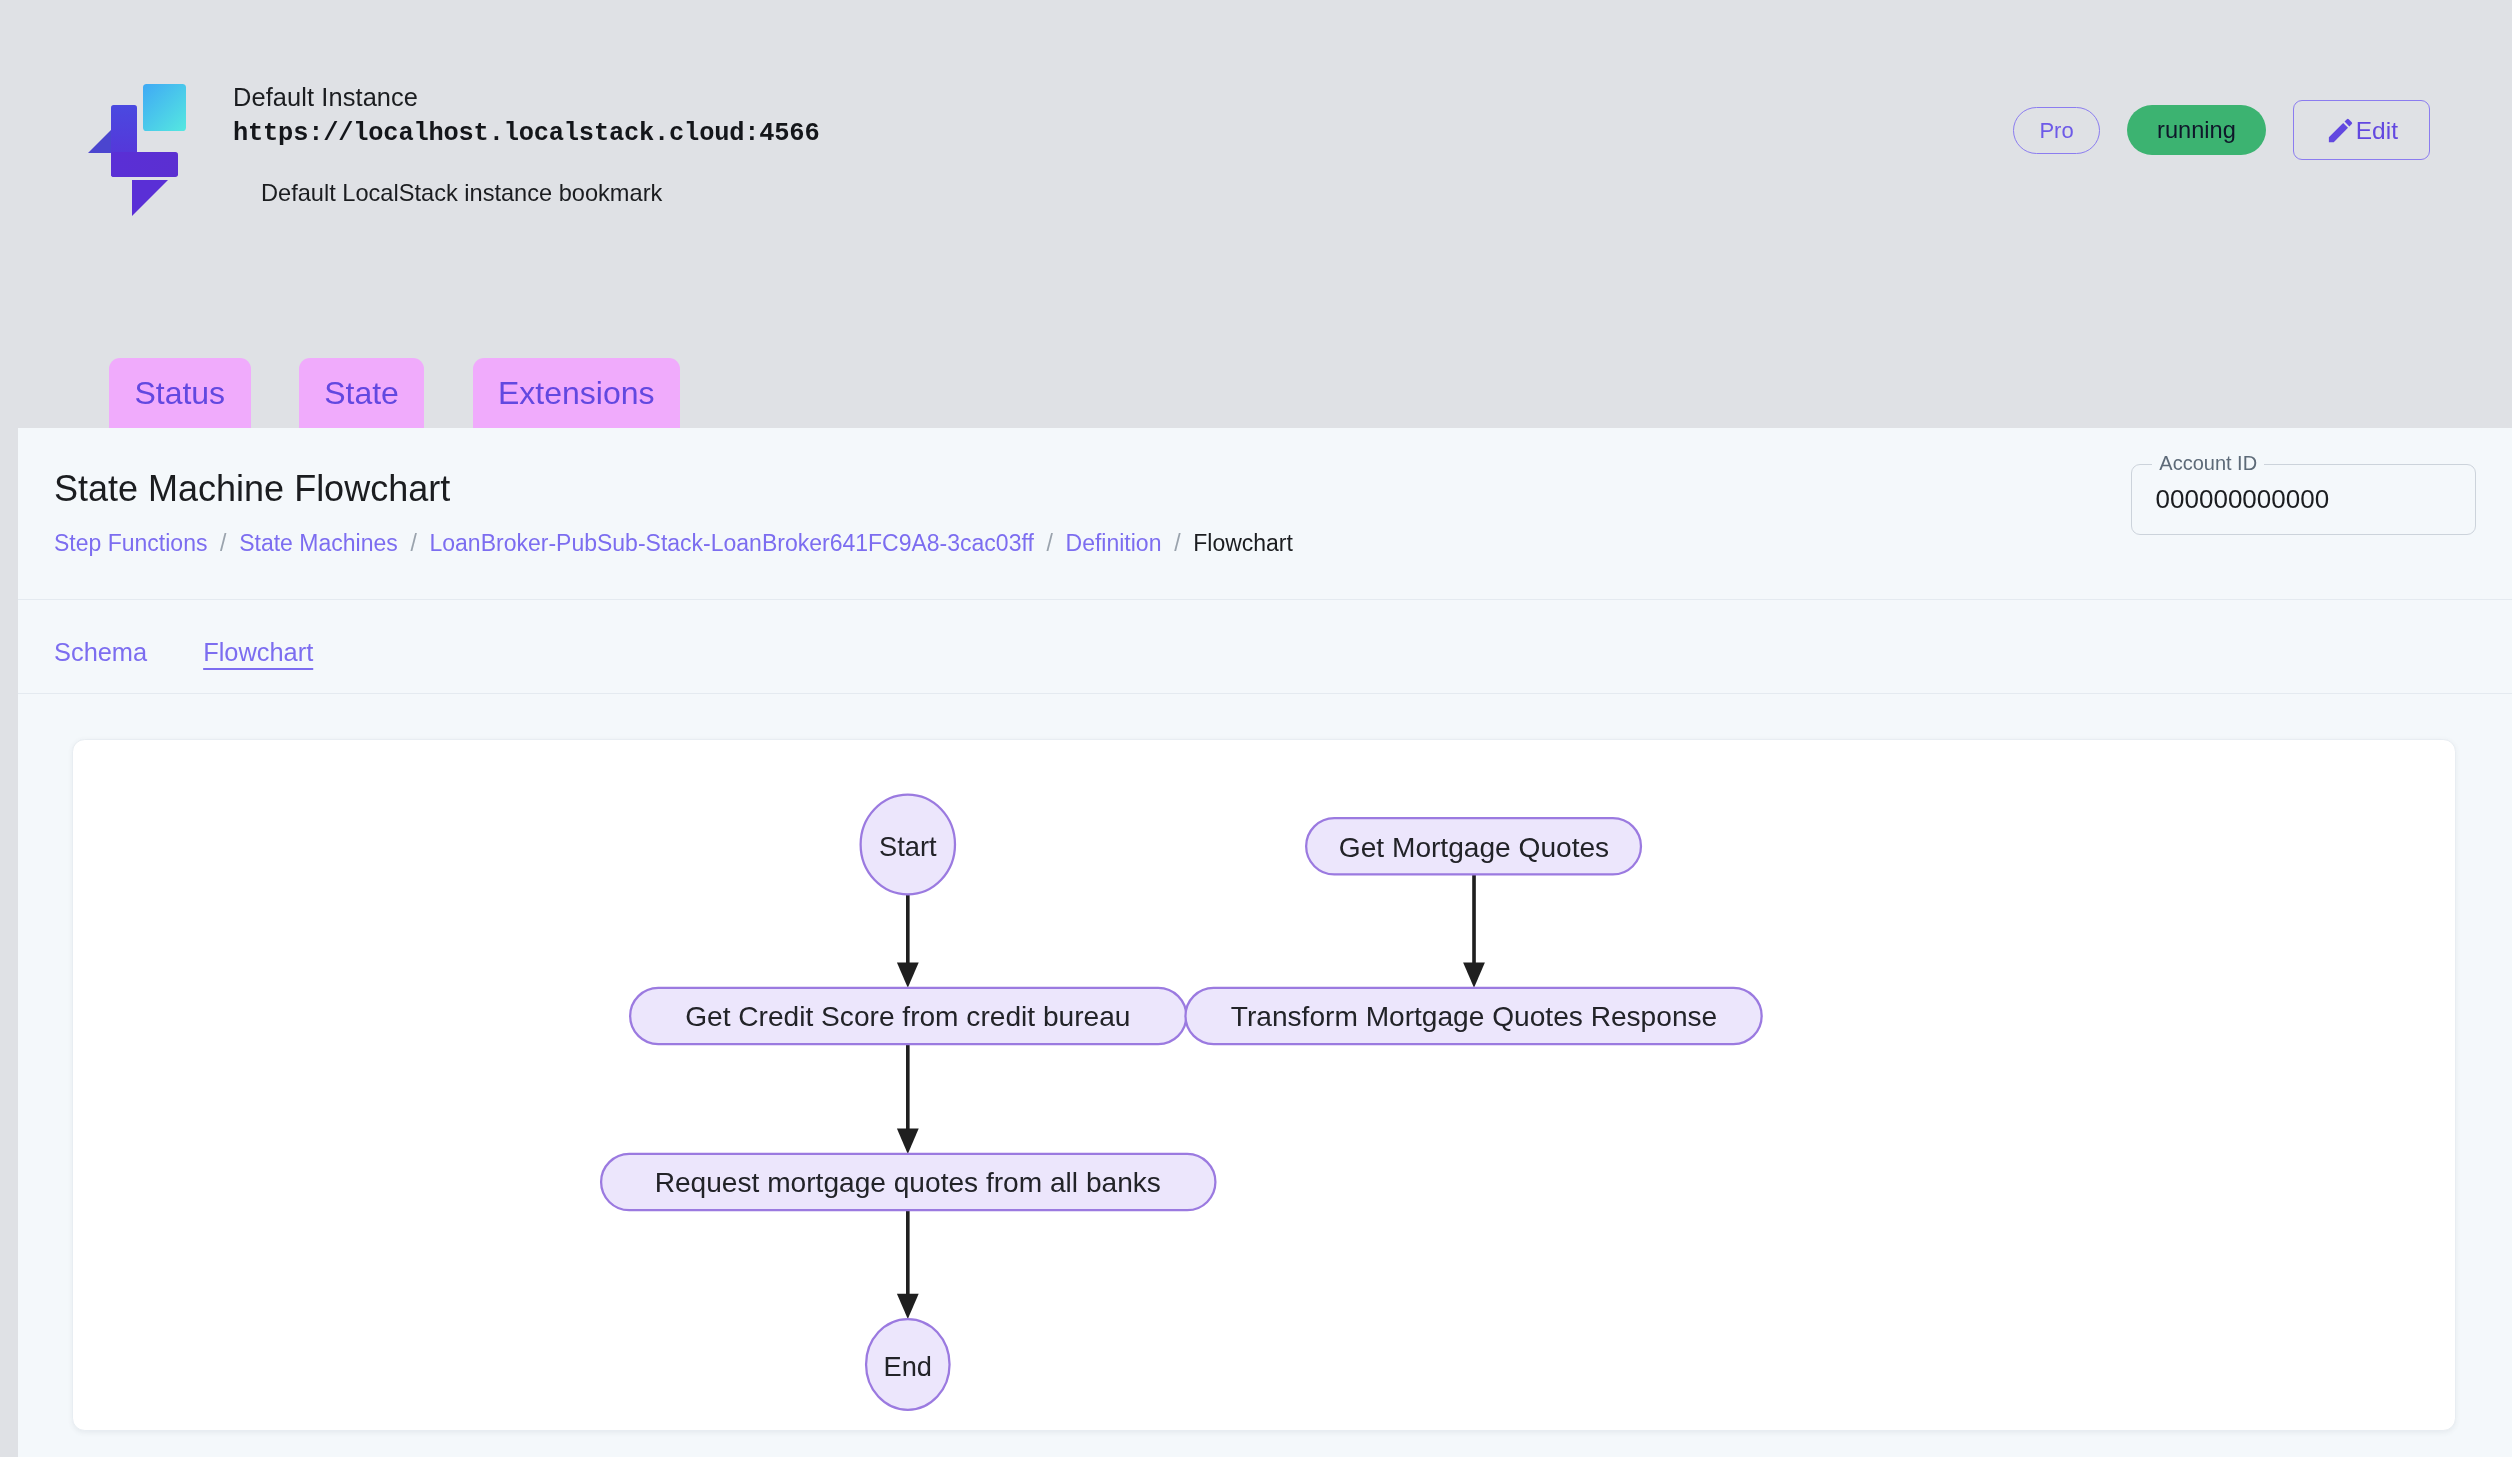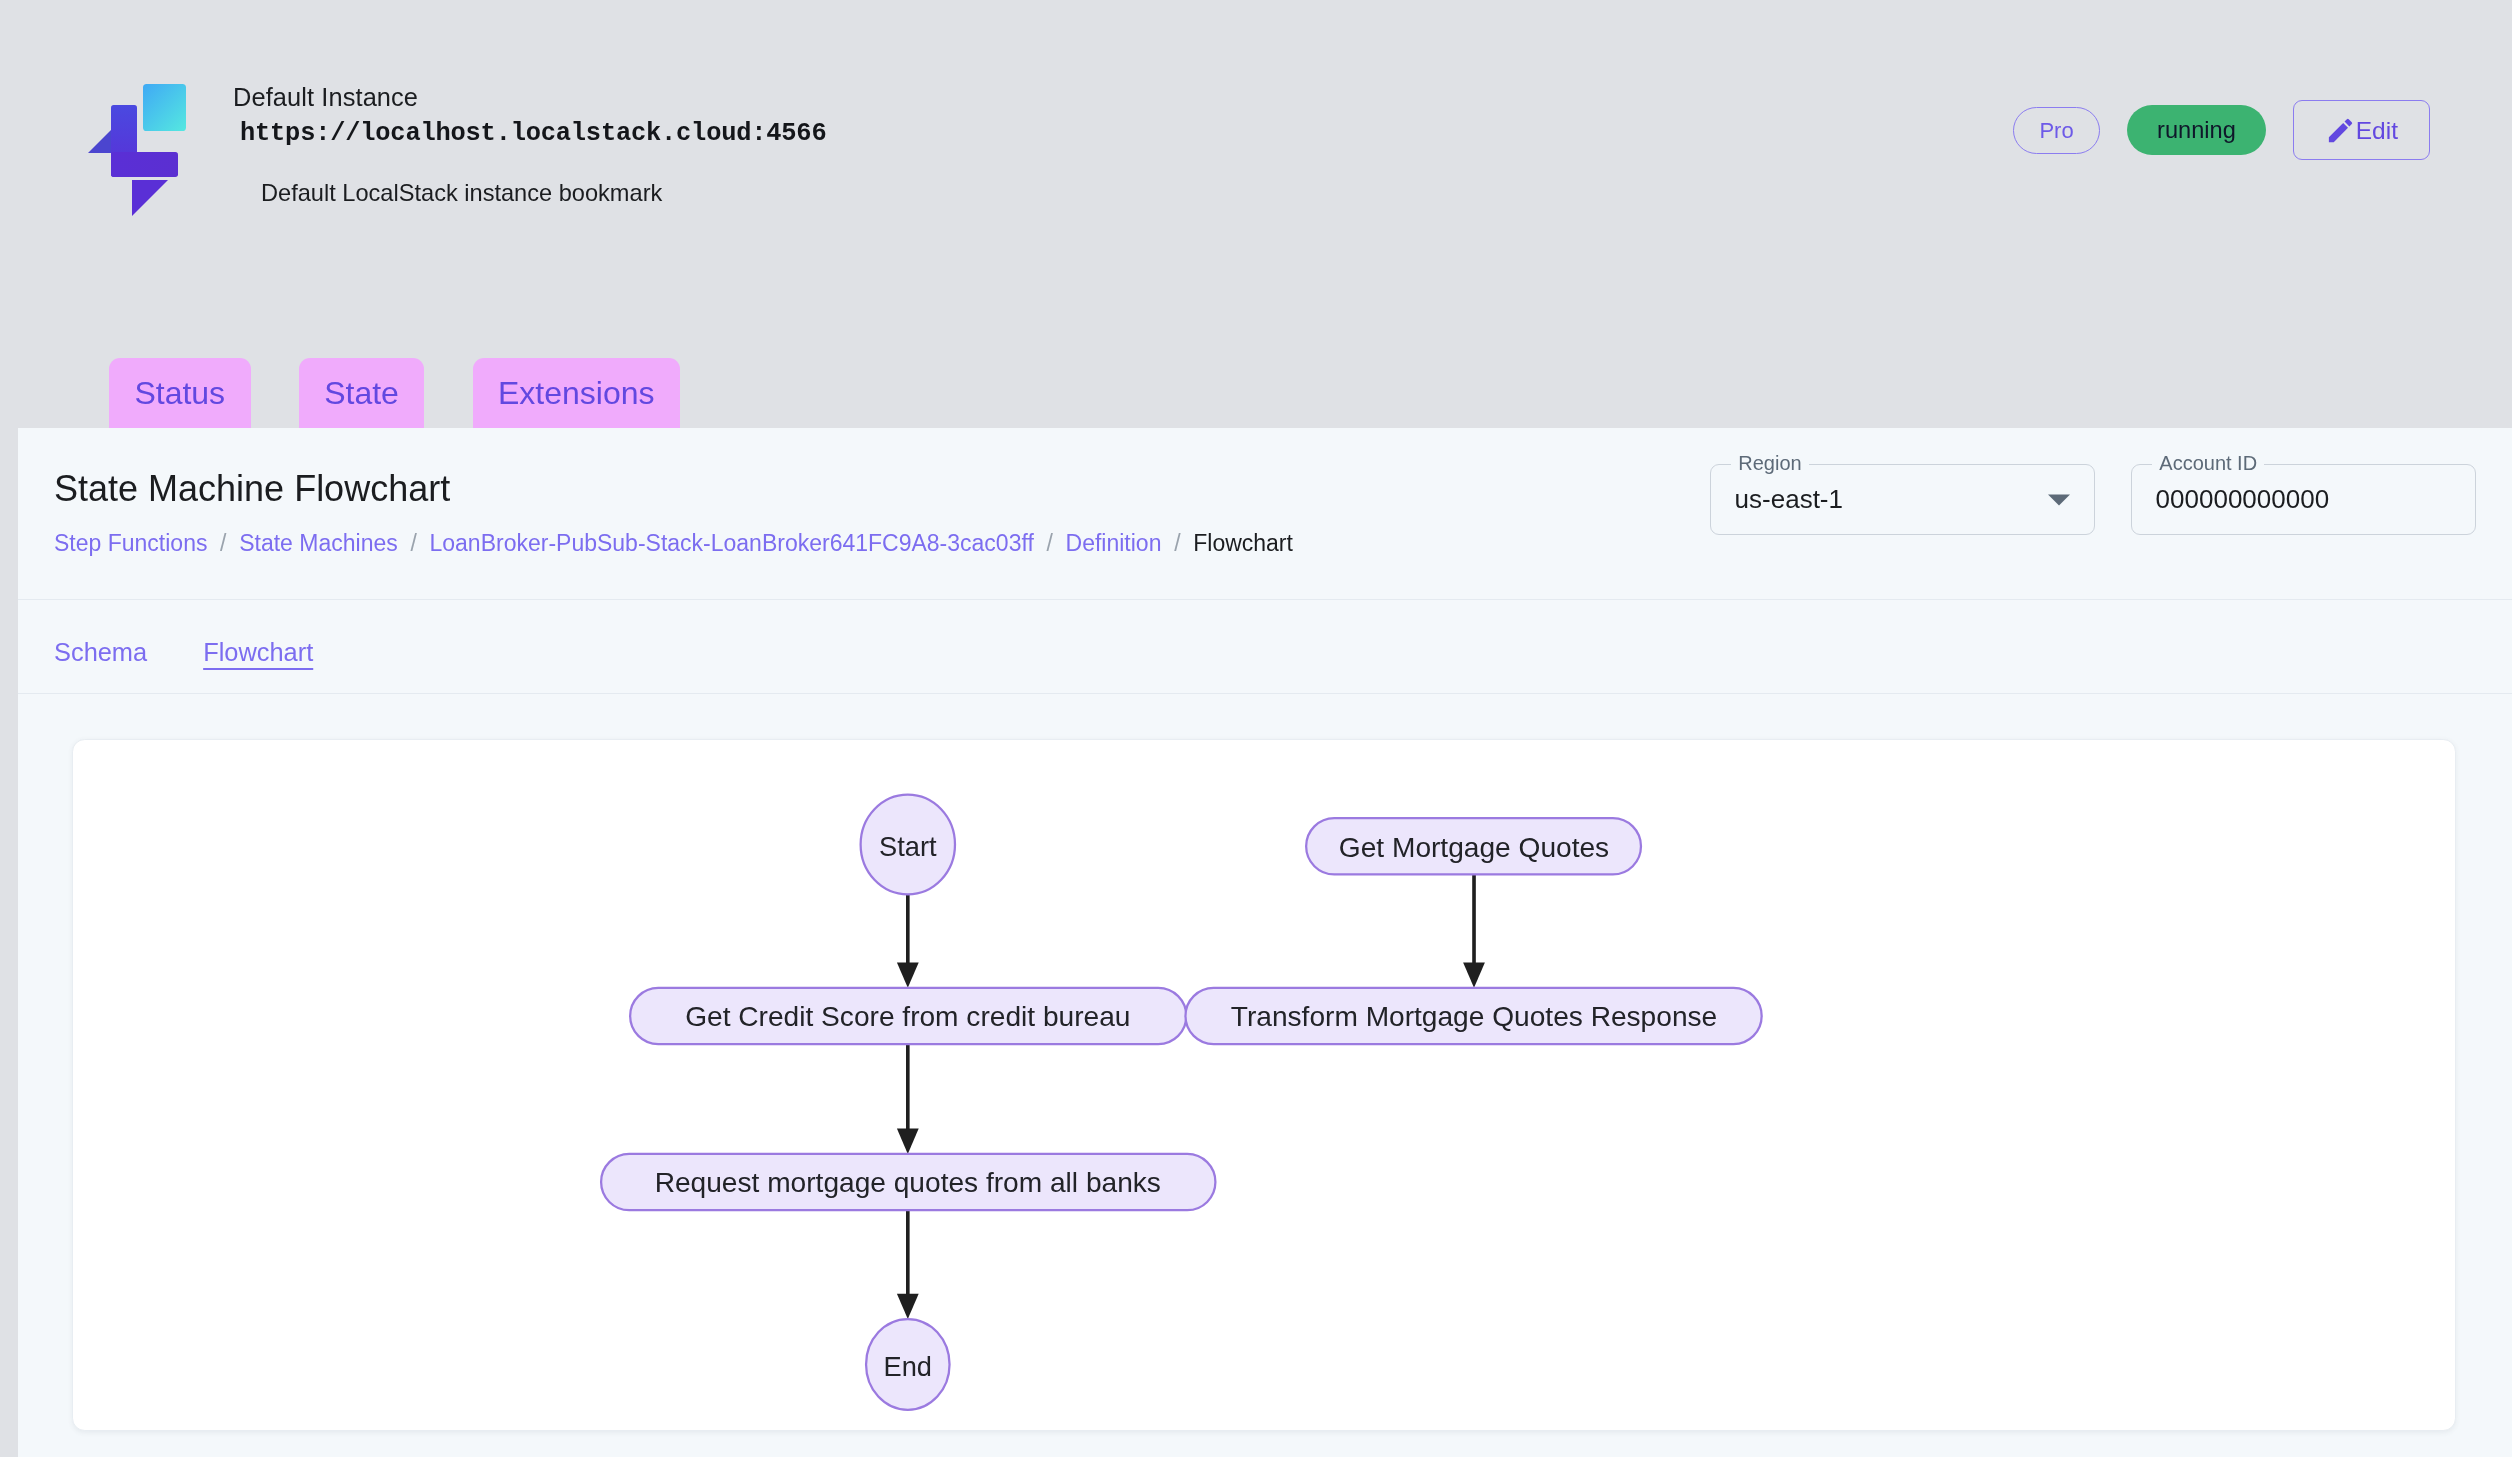--- a/index.html
+++ b/index.html
@@ -85,21 +85,20 @@
     line-height: 34px;
     letter-spacing: 0.1px;
   }
   .inst-endpoint {
     font-family: "Liberation Mono", monospace;
     font-size: 25.4px;
     font-weight: bold;
     color: #14161a;
     line-height: 40px;
     letter-spacing: -0.2px;
-    margin-left: 7px;
   }
   .inst-desc {
     font-size: 23.6px;
     color: #1b1d20;
     margin-top: 23.6px;
     line-height: 31px;
     margin-left: 28px;
   }
 
   #header-actions {
@@ -391,25 +390,20 @@
       <span class="crumb-link">State Machines</span>
       <span class="crumb-sep">/</span>
       <span class="crumb-link">LoanBroker-PubSub-Stack-LoanBroker641FC9A8-3cac03ff</span>
       <span class="crumb-sep">/</span>
       <span class="crumb-link">Definition</span>
       <span class="crumb-sep">/</span>
       <span class="crumb-current">Flowchart</span>
     </div>
 
     <div id="head-fields">
-      <div class="field" id="field-region">
-        <span class="field-label">Region</span>
-        <span class="field-value">us-east-1</span>
-        <span class="caret"></span>
-      </div>
       <div class="field" id="field-account">
         <span class="field-label">Account ID</span>
         <span class="field-value">000000000000</span>
       </div>
     </div>
   </div>
 
   <div id="subtabs">
     <div class="subtab">Schema</div>
     <div class="subtab active">Flowchart</div>

